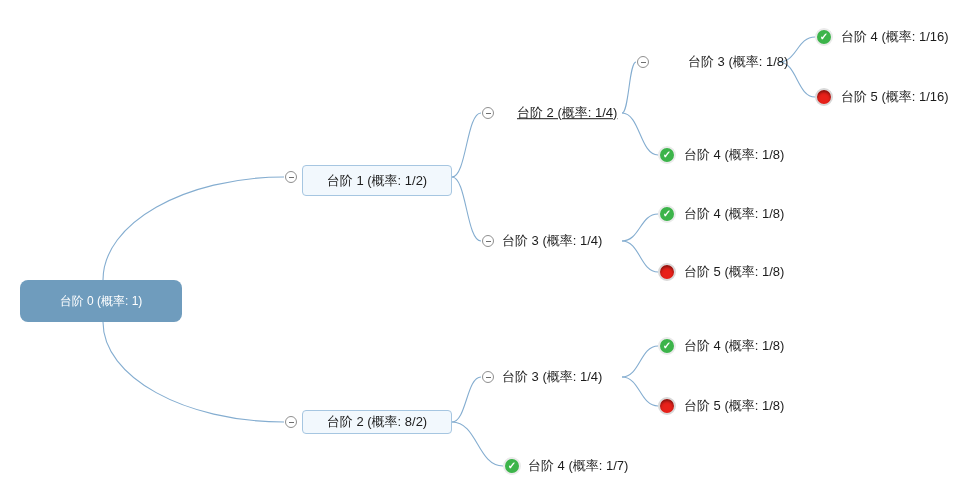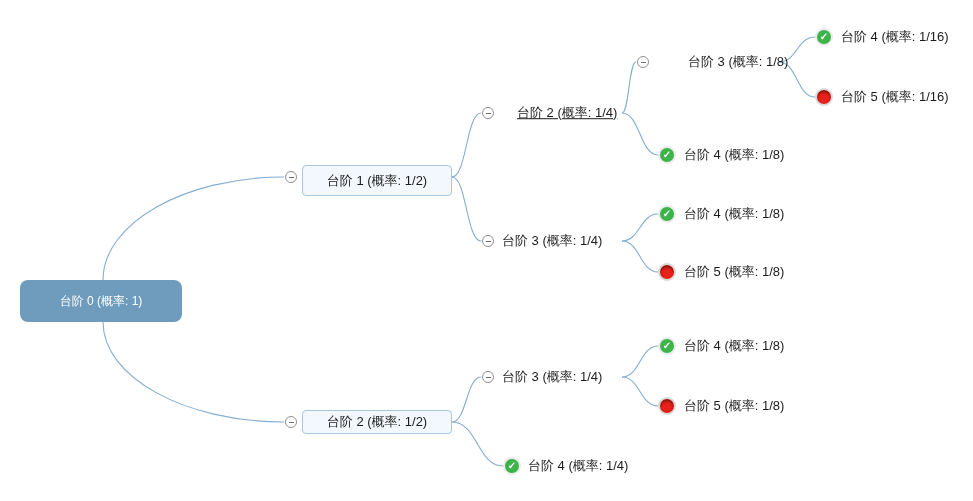--- a/index.html
+++ b/index.html
@@ -70,36 +70,36 @@
       <div class="minus" style="left: 285px; top: 171px;">
         <div class="line"></div>
       </div>
       <div class="node box" style="left: 302px; top: 165px; width: 150px; height: 31px;">
         <span>台阶 1 (概率: 1/2)</span>
       </div>
       <div class="minus" style="left: 285px; top: 416px;">
         <div class="line"></div>
       </div>
       <div class="node box" style="left: 302px; top: 410px; width: 150px; height: 24px;">
-        <span>台阶 2 (概率: 1/2)</span>
+        <span>台阶 2 (概率: 8/2)</span>
       </div>
       <div class="minus" style="left: 482px; top: 107px;">
         <div class="line"></div>
       </div>
       <div class="node textnode" style="left: 517px; top: 113px; text-decoration: underline;"><span>台阶 2 (概率: 1/4)</span></div>
       <div class="minus" style="left: 482px; top: 235px;">
         <div class="line"></div>
       </div>
       <div class="node textnode" style="left: 502px; top: 241px;"><span>台阶 3 (概率: 1/4)</span></div>
       <div class="minus" style="left: 482px; top: 371px;">
         <div class="line"></div>
       </div>
       <div class="node textnode" style="left: 502px; top: 377px;"><span>台阶 3 (概率: 1/4)</span></div>
       <span class="icon check" style="left: 503px; top: 457px;">✓</span>
-      <div class="node textnode" style="left: 528px; top: 466px;"><span>台阶 4 (概率: 1/4)</span></div>
+      <div class="node textnode" style="left: 528px; top: 466px;"><span>台阶 4 (概率: 1/7)</span></div>
       <div class="minus" style="left: 637px; top: 56px;">
         <div class="line"></div>
       </div>
       <div class="node textnode" style="left: 657px; top: 62px; margin-left: 31px;"><span>台阶 3 (概率: 1/8)</span></div>
       <span class="icon check" style="left: 658px; top: 146px;">✓</span>
       <div class="node textnode" style="left: 684px; top: 155px;"><span>台阶 4 (概率: 1/8)</span></div>
       <span class="icon check" style="left: 815px; top: 28px;">✓</span>
       <div class="node textnode" style="left: 841px; top: 37px;"><span>台阶 4 (概率: 1/16)</span></div>
       <span class="icon stop" style="left: 815px; top: 88px;"></span>
       <div class="node textnode" style="left: 841px; top: 97px;"><span>台阶 5 (概率: 1/16)</span></div>

